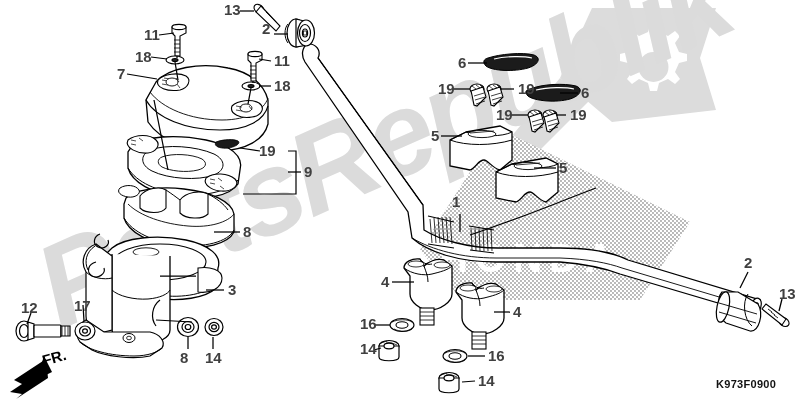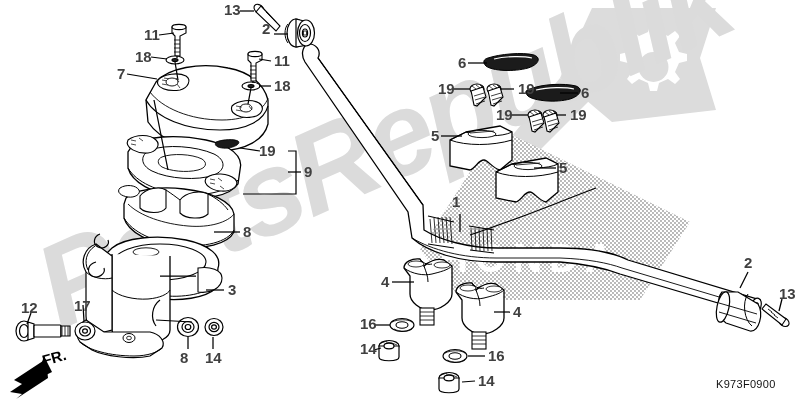--- a/index.html
+++ b/index.html
@@ -1,21 +1,21 @@
 <!DOCTYPE html>
 <html><head>
 <meta charset="utf-8">
 <style>
   html,body{margin:0;padding:0;background:#ffffff;}
   body{width:800px;height:400px;overflow:hidden;font-family:"Liberation Sans",sans-serif;}
   #stage{position:relative;width:800px;height:400px;background:#fff;}
   #stage svg{position:absolute;left:0;top:0;}
   .lbl{position:absolute;font-family:"Liberation Sans",sans-serif;font-weight:bold;color:#404040;
        font-size:15px;line-height:15px;white-space:nowrap;}
-  .code{position:absolute;font-family:"Liberation Sans",sans-serif;font-weight:normal;
+  .code{position:absolute;font-family:"Liberation Sans",sans-serif;font-weight:bold;
         font-size:11px;letter-spacing:.3px;color:#111;}
   .fr{position:absolute;font-family:"Liberation Sans",sans-serif;font-weight:bold;
       font-size:15px;color:#000;transform:rotate(-16deg);}
 </style>
 </head>
 <body>
 
 <div id="stage">
 
   <svg width="800" height="400" viewBox="0 0 800 400">

